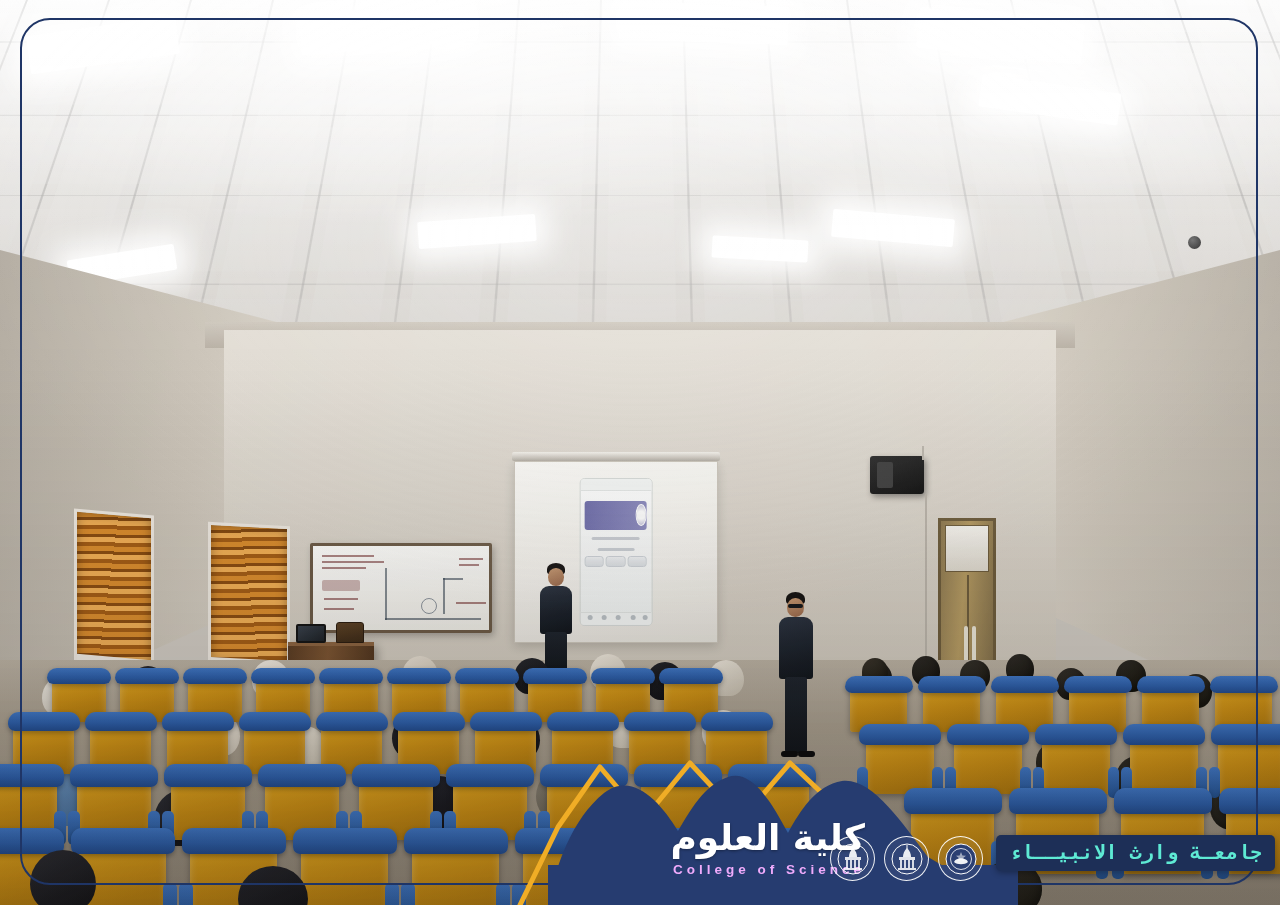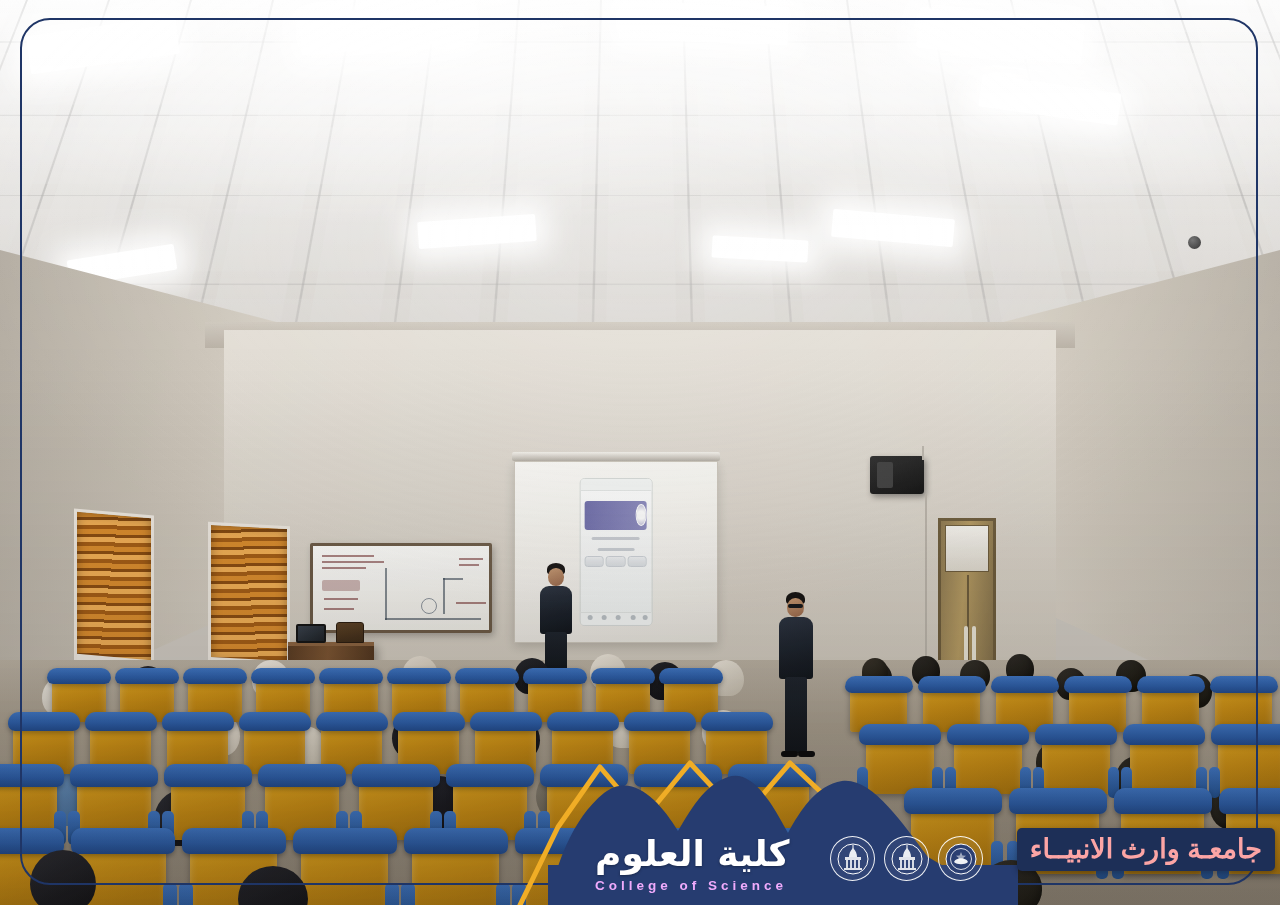--- a/index.html
+++ b/index.html
@@ -252,22 +252,22 @@
   .frame{
     position:absolute; left:20px; top:18px; right:22px; bottom:20px;
     border:2.5px solid #1f3566; border-radius:30px; pointer-events:none; z-index:40;
   }
 
   
   .banner{ position:absolute; left:0; right:0; bottom:0; height:160px; z-index:50; }
   .banner-svg{ position:absolute; inset:0; width:100%; height:100%; }
 
   .banner-text{
-    position:absolute; left:595px; bottom:12px; width:270px;
-    text-align:left; z-index:3; pointer-events:none;
+    position:absolute; left:595px; bottom:28px; width:270px;
+    text-align:right; z-index:3; pointer-events:none;
   }
   .ar-title{
     color:#ffffff; font-size:36px; font-weight:700; line-height:1.08;
     direction:rtl; letter-spacing:.5px;
     text-shadow:0 1px 3px rgba(0,0,0,.35);
     font-family:"DejaVu Sans","Liberation Sans",sans-serif;
   }
   .en-title{
     color:#f0abfc; font-size:13.5px; font-weight:700; letter-spacing:4.0px;
     margin-top:4px; white-space:nowrap;
@@ -282,23 +282,23 @@
   }
   .logo svg{ display:block; }
 
   .uni-pill{
     position:absolute; right:5px; bottom:34px; z-index:3;
     background:#1d2f57; border-radius:5px;
     padding:5px 13px 6px 13px;
     box-shadow:0 2px 6px rgba(0,0,0,.32);
   }
   .uni-pill span{
-    color:#fca5a5; font-size:27px; font-weight:700; direction:rtl;
+    color:#5eead4; font-size:20px; font-weight:700; direction:rtl;
     white-space:nowrap; letter-spacing:.4px;
-    font-family:Liberation Sans, sans-serif;
+    font-family:Liberation Mono, monospace;
   }
 </style>
 </head>
 <body>
 
 <div class="photo-stage">
 
   <div class="ceiling">
     <div class="ceil-grid"></div>
     <div class="ceil-tiles"></div>

